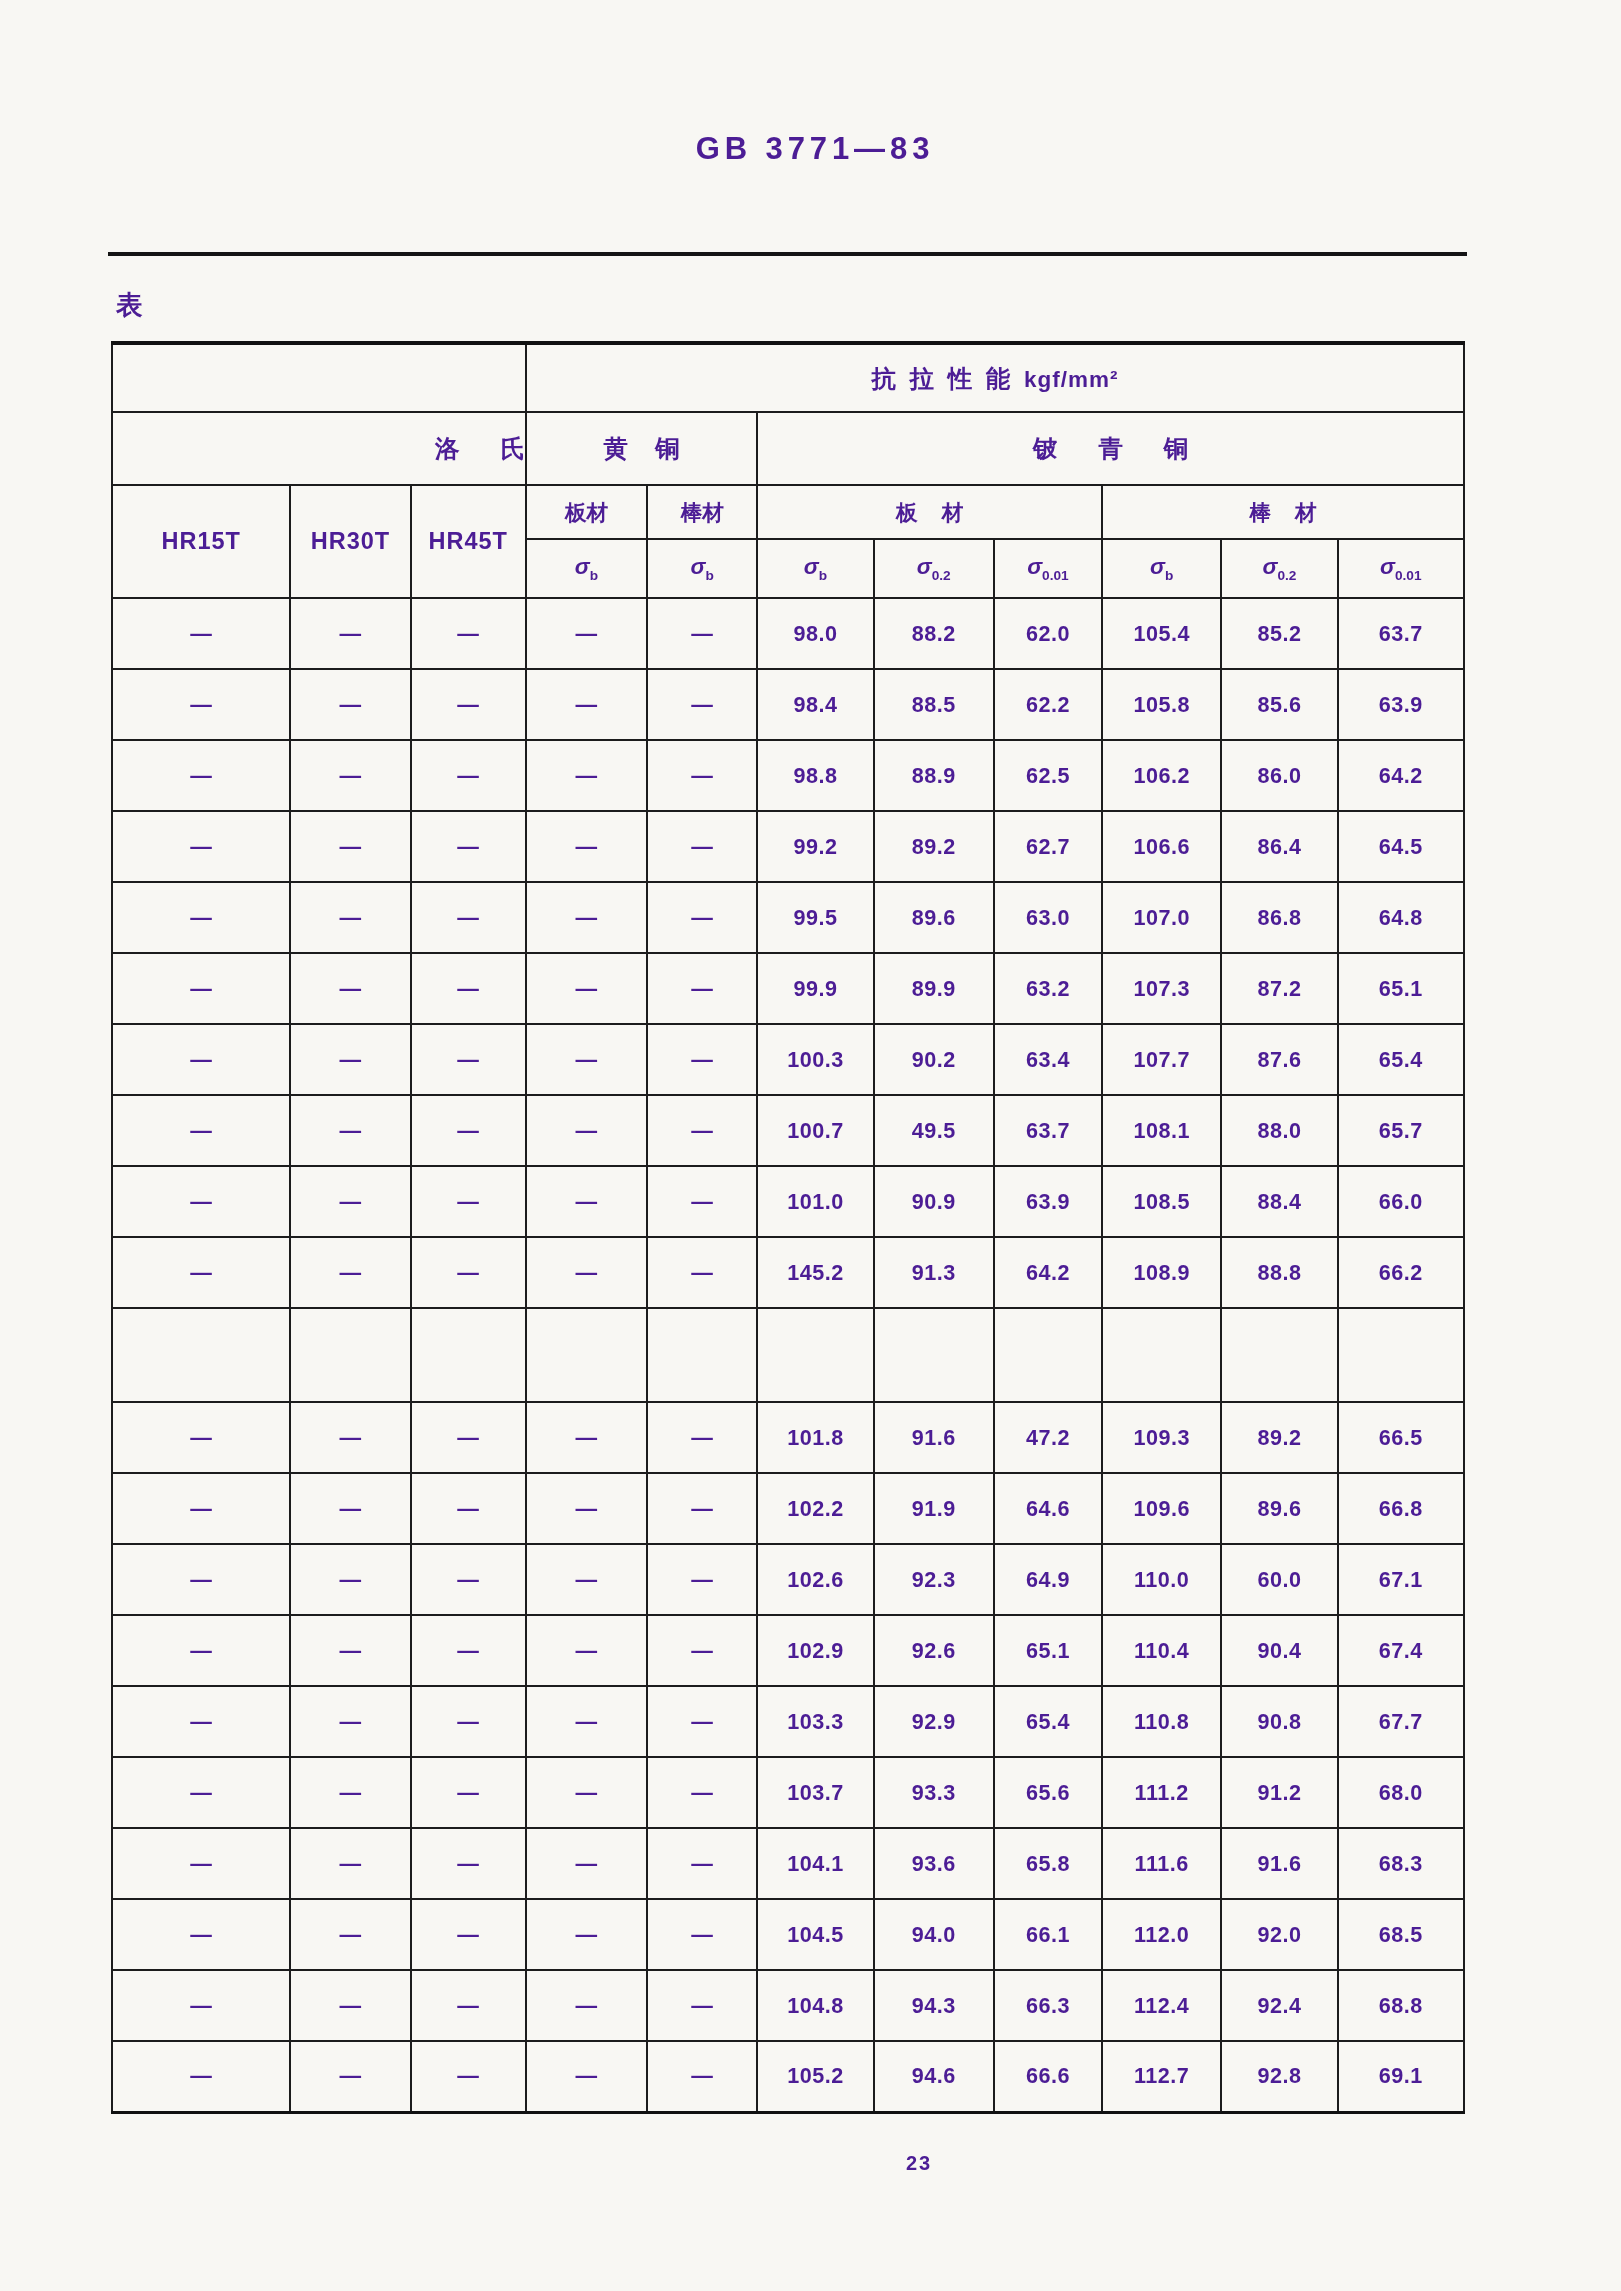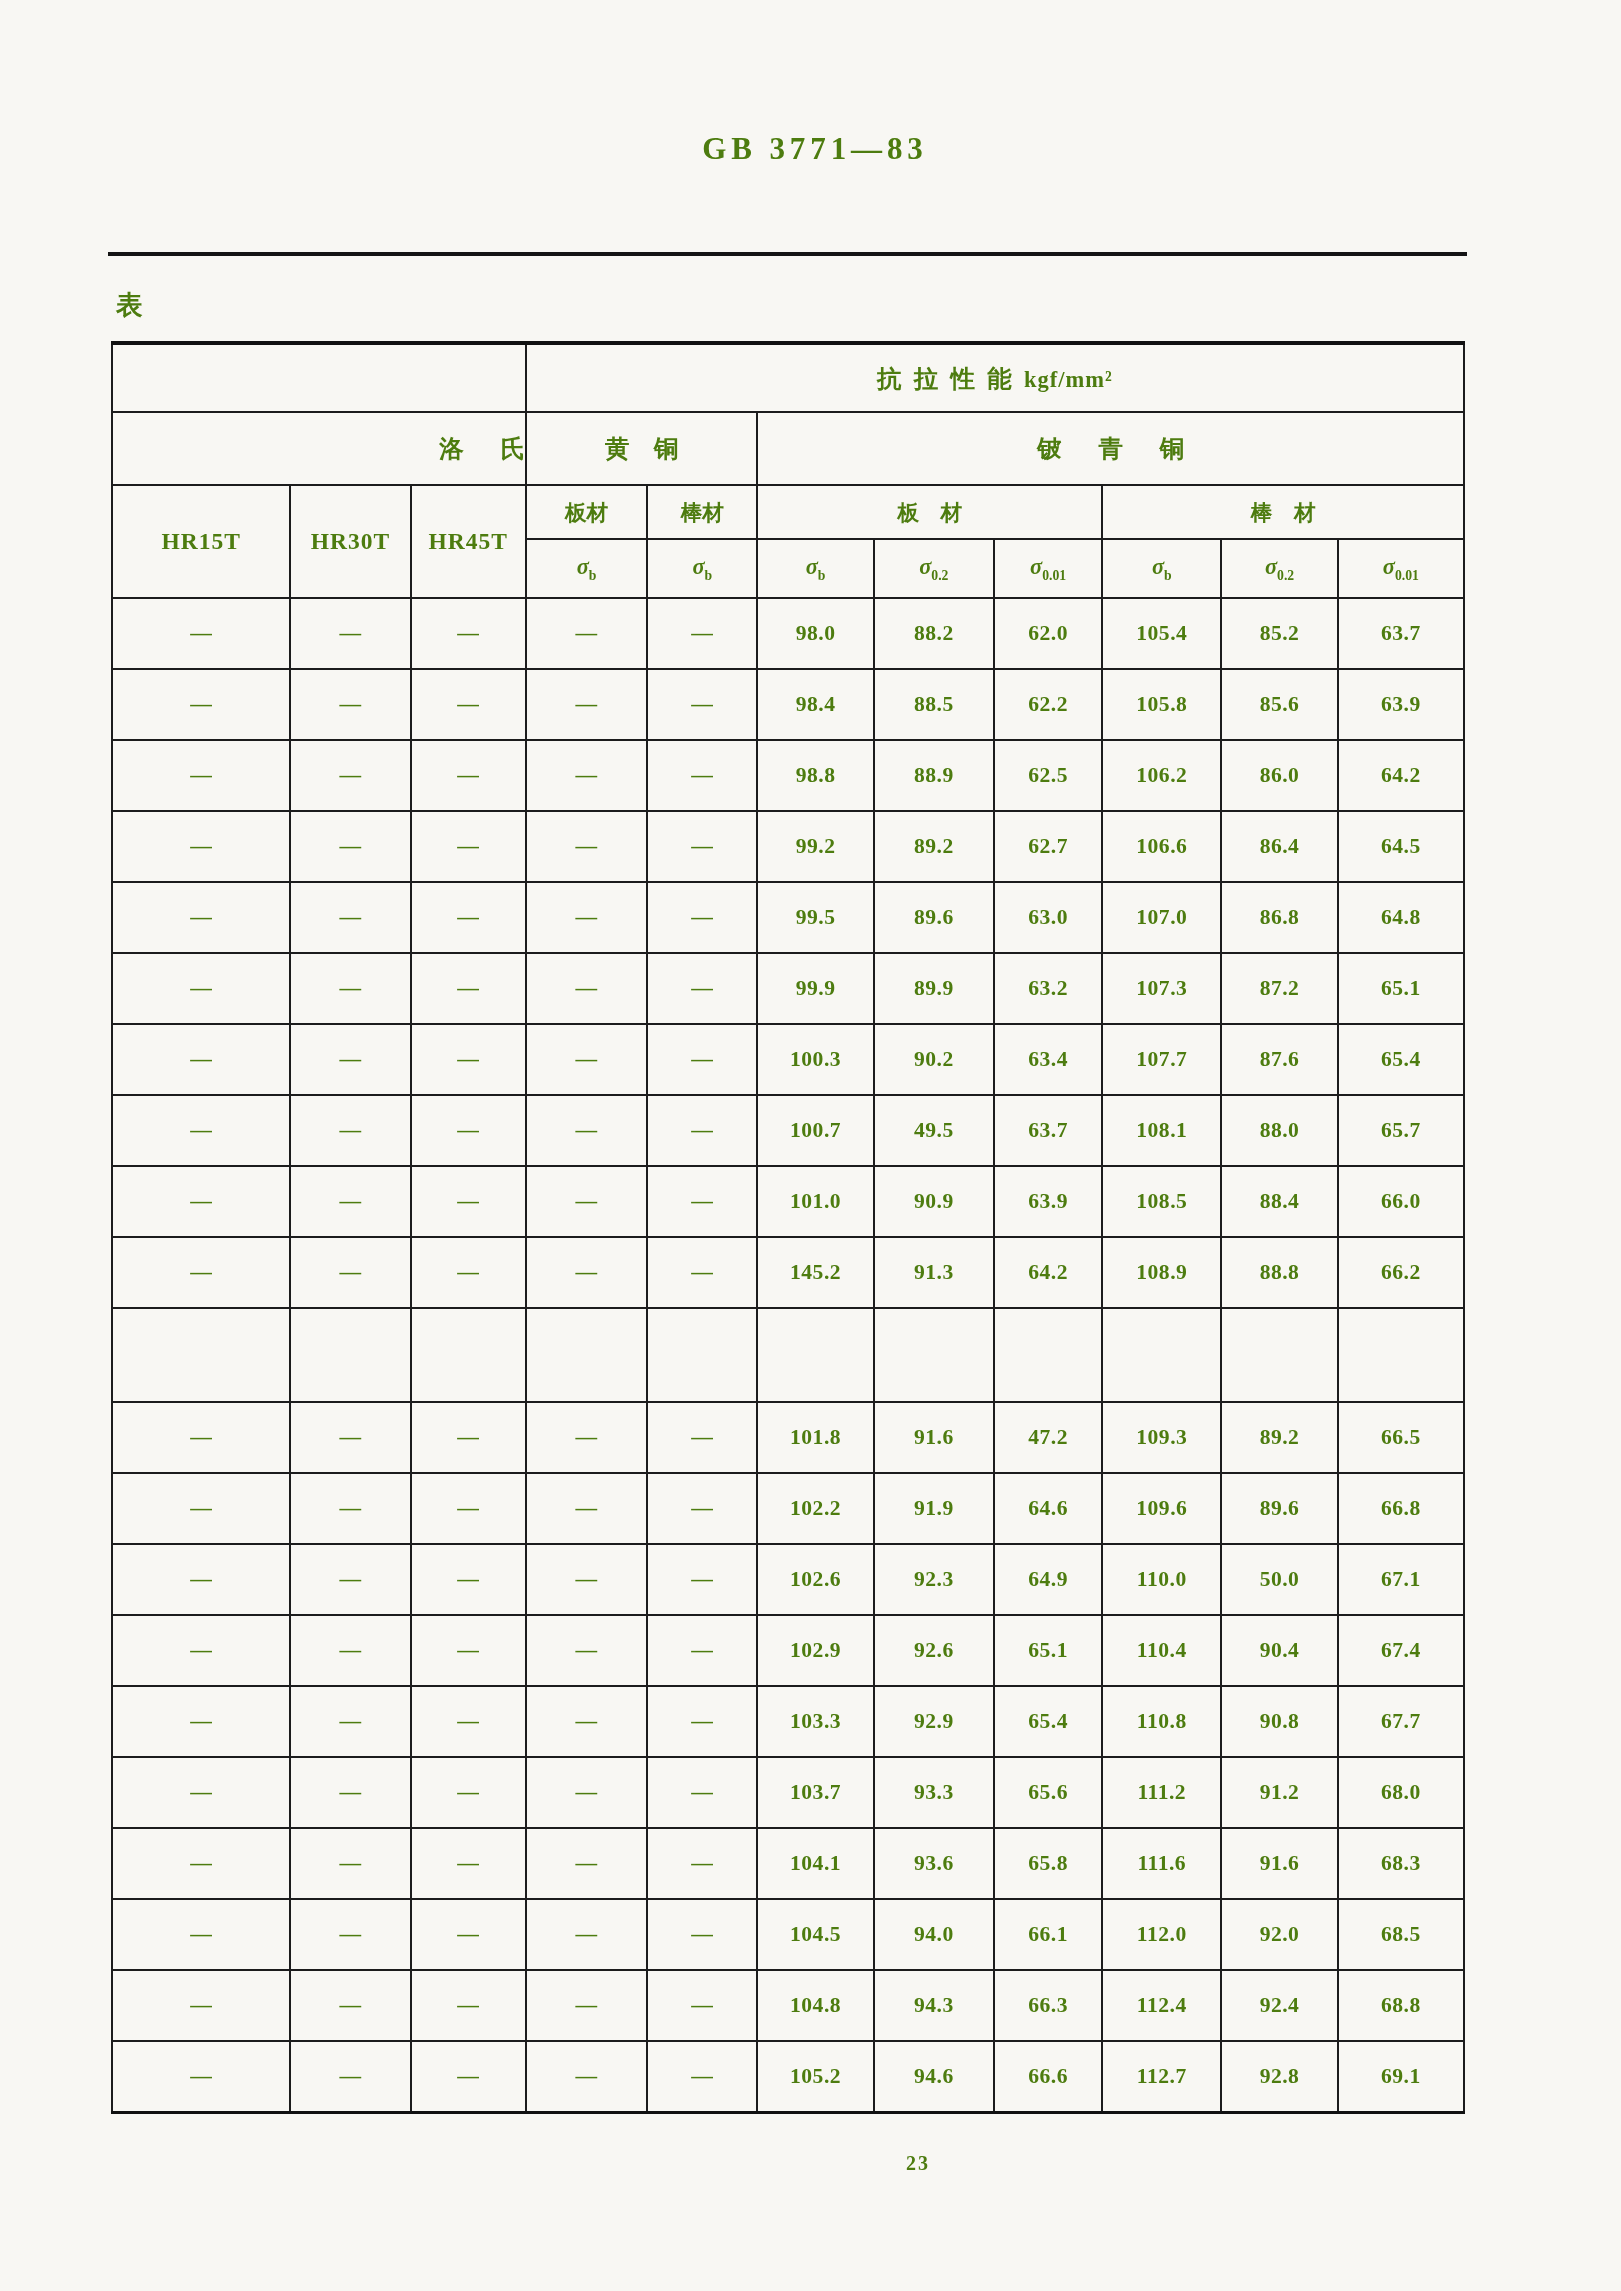--- a/index.html
+++ b/index.html
@@ -1,20 +1,20 @@
 <!DOCTYPE html>
 <html><head>
 <meta charset="utf-8">
 <style>
   html,body { margin:0; padding:0; }
   .page {
     position:relative; width:1621px; height:2292px;
     background:#f8f7f3;
-    font-family:Liberation Serif, serif;
-    color:#4d7c0f; overflow:hidden;
+    font-family:Liberation Sans, sans-serif;
+    color:#4c1d95; overflow:hidden;
   }
   .doc-title {
     position:absolute; top:131px; left:111px; width:1354px;
     text-align:center; text-indent:54px;
     font-size:31px; font-weight:bold; letter-spacing:4.9px;
     white-space:pre;
   }
   .title-rule {
     position:absolute; top:252px; left:108px; width:1359px; height:3.9px;
     background:#141414;
@@ -282,21 +282,21 @@
         <tr>
           <td class="cell data">—</td>
           <td class="cell data">—</td>
           <td class="cell data sec-r">—</td>
           <td class="cell data">—</td>
           <td class="cell data sec-r">—</td>
           <td class="cell data">102.6</td>
           <td class="cell data">92.3</td>
           <td class="cell data sec-r">64.9</td>
           <td class="cell data">110.0</td>
-          <td class="cell data">50.0</td>
+          <td class="cell data">60.0</td>
           <td class="cell data">67.1</td>
         </tr>
         <tr>
           <td class="cell data">—</td>
           <td class="cell data">—</td>
           <td class="cell data sec-r">—</td>
           <td class="cell data">—</td>
           <td class="cell data sec-r">—</td>
           <td class="cell data">102.9</td>
           <td class="cell data">92.6</td>

